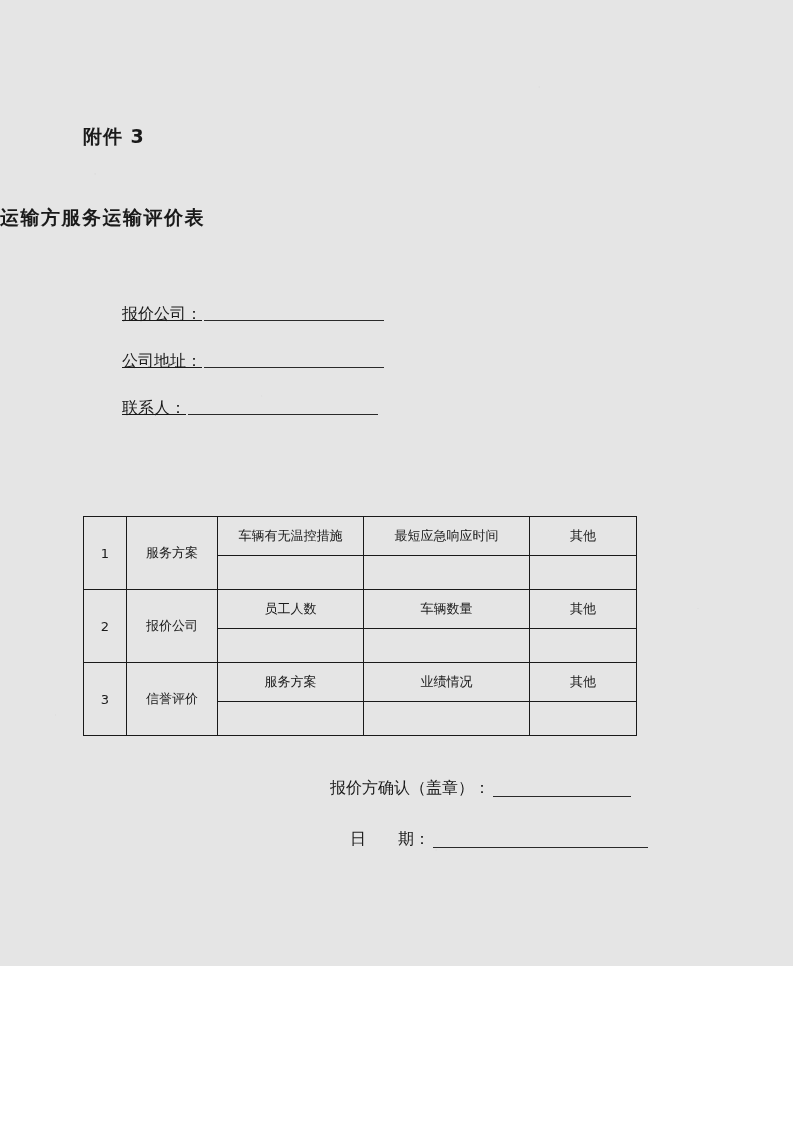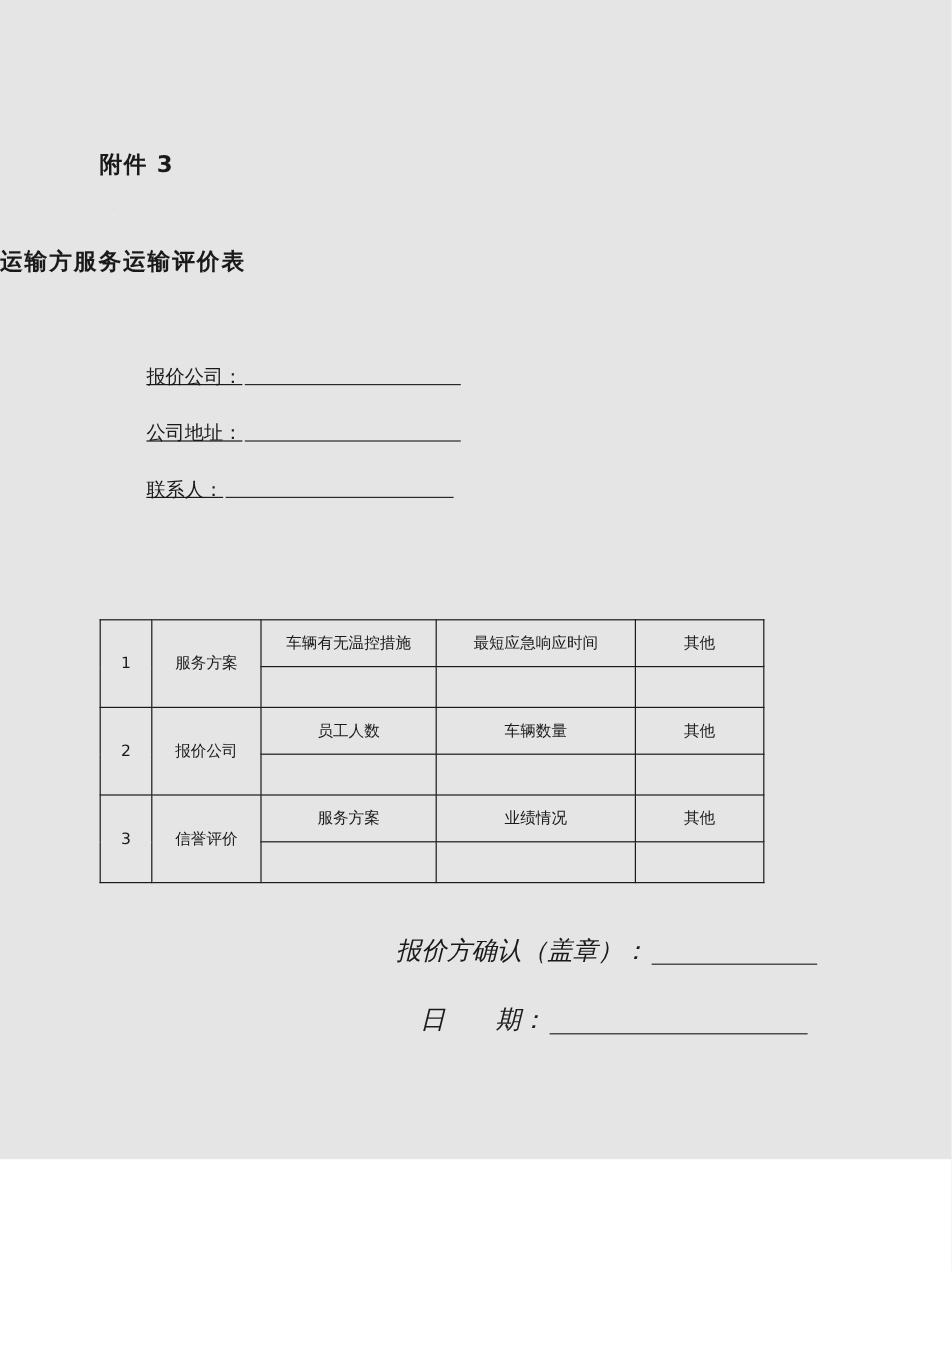--- a/index.html
+++ b/index.html
@@ -118,23 +118,22 @@
 
   .sign-area {
     position: absolute;
     left: 330px;
     top: 778px;
     font-family: "DejaVu Sans", "Liberation Sans", sans-serif;
   }
   .sign-row {
     display: flex;
     align-items: flex-end;
-    font-size: 21px;
+    font-size: 16px;
     margin-bottom: 28px;
-    font-style: italic;
   }
   .sign-label { white-space: pre; padding-bottom: 2px; }
   .sign-blank {
     border-bottom: 1.3px solid #2a2a2a;
     height: 1px;
     margin-left: 3px;
     margin-bottom: 4px;
   }
   .w-sign-1 { width: 138px; }
   .w-sign-2 { width: 215px; }

